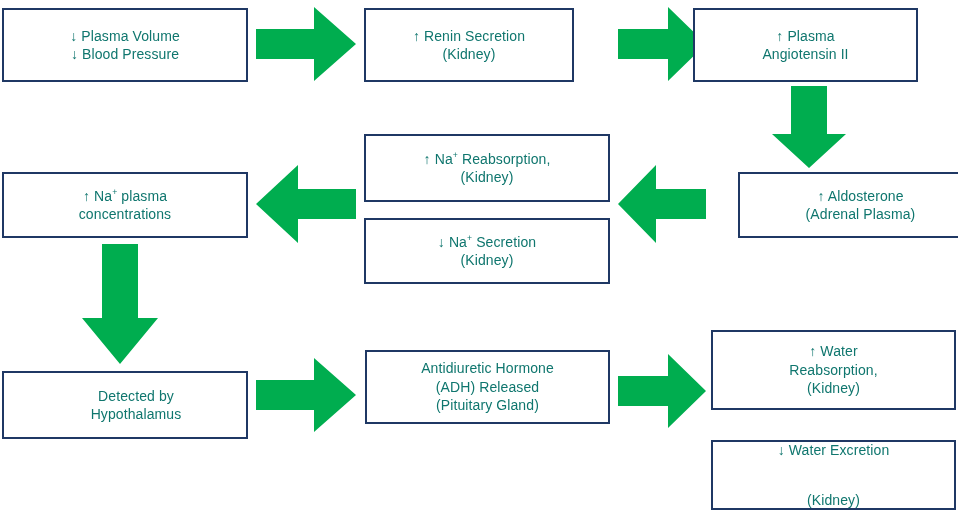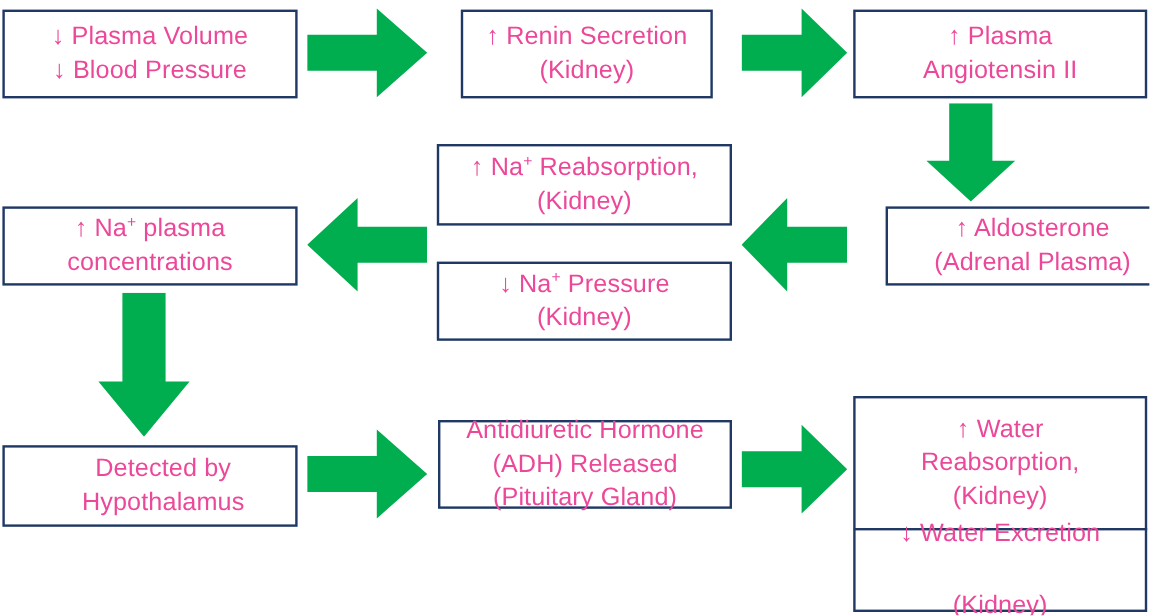--- a/index.html
+++ b/index.html
@@ -21,22 +21,22 @@
   .node {
     position: absolute;
     box-sizing: border-box;
     border: 2px solid #1F3864;
     background: #ffffff;
     display: flex;
     flex-direction: column;
     align-items: center;
     justify-content: center;
     text-align: center;
-    color: #ec4899;
-    font-size: 21px;
+    color: #0f766e;
+    font-size: 14px;
     line-height: 1.32;
     letter-spacing: 0.1px;
     padding: 2px 6px;
   }
   .node .line {
     display: block;
     white-space: nowrap;
   }
   sup {
     font-size: 0.62em;
@@ -46,31 +46,31 @@
   .arrow {
     position: absolute;
   }
   .arrow svg {
     display: block;
     width: 100%;
     height: 100%;
   }
   
   #n-plasma-volume      { left: 2px;   top: 8px;   width: 246px; height: 74px; }
-  #n-renin              { left: 364px; top: 8px;   width: 210px; height: 74px; margin-left: 20px; }
-  #n-angiotensin        { left: 711px; top: 8px;   width: 245px; height: 74px; justify-content: center; }
+  #n-renin              { left: 364px; top: 8px;   width: 210px; height: 74px; }
+  #n-angiotensin        { left: 693px; top: 8px;   width: 225px; height: 74px; justify-content: center; }
 
   #n-na-plasma          { left: 2px;   top: 172px; width: 246px; height: 66px; }
-  #n-na-reabsorption    { left: 364px; top: 120px; width: 246px; height: 68px; }
+  #n-na-reabsorption    { left: 364px; top: 134px; width: 246px; height: 68px; }
   #n-na-excretion       { left: 364px; top: 218px; width: 246px; height: 66px; }
   #n-aldosterone        { left: 738px; top: 172px; width: 245px; height: 66px; }
 
   #n-hypothalamus       { left: 2px;   top: 371px; width: 246px; height: 68px; padding-left: 28px; }
   #n-adh                { left: 365px; top: 350px; width: 245px; height: 74px; }
-  #n-water-reabsorption { left: 711px; top: 330px; width: 245px; height: 112px; }
+  #n-water-reabsorption { left: 711px; top: 330px; width: 245px; height: 80px; }
   #n-water-excretion    { left: 711px; top: 440px; width: 245px; height: 70px; gap: 32px; }
 
   
   #a-1 { left: 256px; top: 5px;   width: 100px; height: 78px; }
   #a-2 { left: 618px; top: 5px;   width: 88px;  height: 78px; }
   #a-3 { left: 770px; top: 86px;  width: 78px;  height: 82px; }
   #a-4 { left: 618px; top: 162px; width: 88px;  height: 84px; }
   #a-5 { left: 256px; top: 162px; width: 100px; height: 84px; }
   #a-6 { left: 80px;  top: 244px; width: 80px;  height: 120px; }
   #a-7 { left: 256px; top: 356px; width: 100px; height: 78px; }
@@ -124,21 +124,21 @@
       <polygon points="100,27 42,27 42,3 0,42 42,81 42,57 100,57" fill="#00AD4F"></polygon>
     </svg>
   </div>
 
   <div class="node" id="n-na-reabsorption">
     <span class="line"><span>↑ Na</span><sup>+</sup><span> Reabsorption,</span></span>
     <span class="line">(Kidney)</span>
   </div>
 
   <div class="node" id="n-na-excretion">
-    <span class="line"><span>↓ Na</span><sup>+</sup><span> Pressure</span></span>
+    <span class="line"><span>↓ Na</span><sup>+</sup><span> Secretion</span></span>
     <span class="line">(Kidney)</span>
   </div>
 
   <div class="arrow" id="a-4">
     <svg viewBox="0 0 88 84" preserveAspectRatio="none">
       <polygon points="88,27 38,27 38,3 0,42 38,81 38,57 88,57" fill="#00AD4F"></polygon>
     </svg>
   </div>
 
   <div class="node" id="n-aldosterone">

